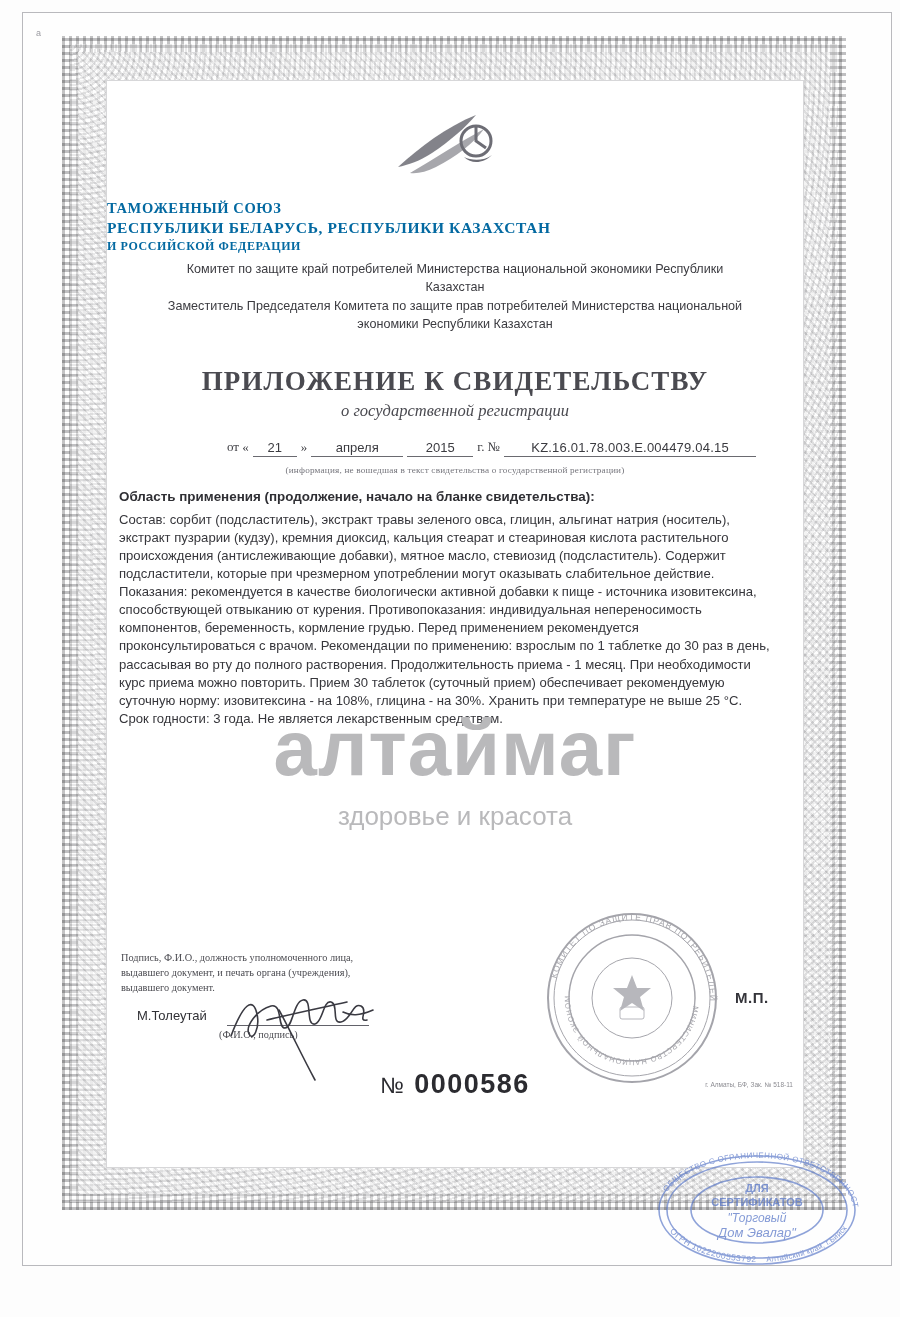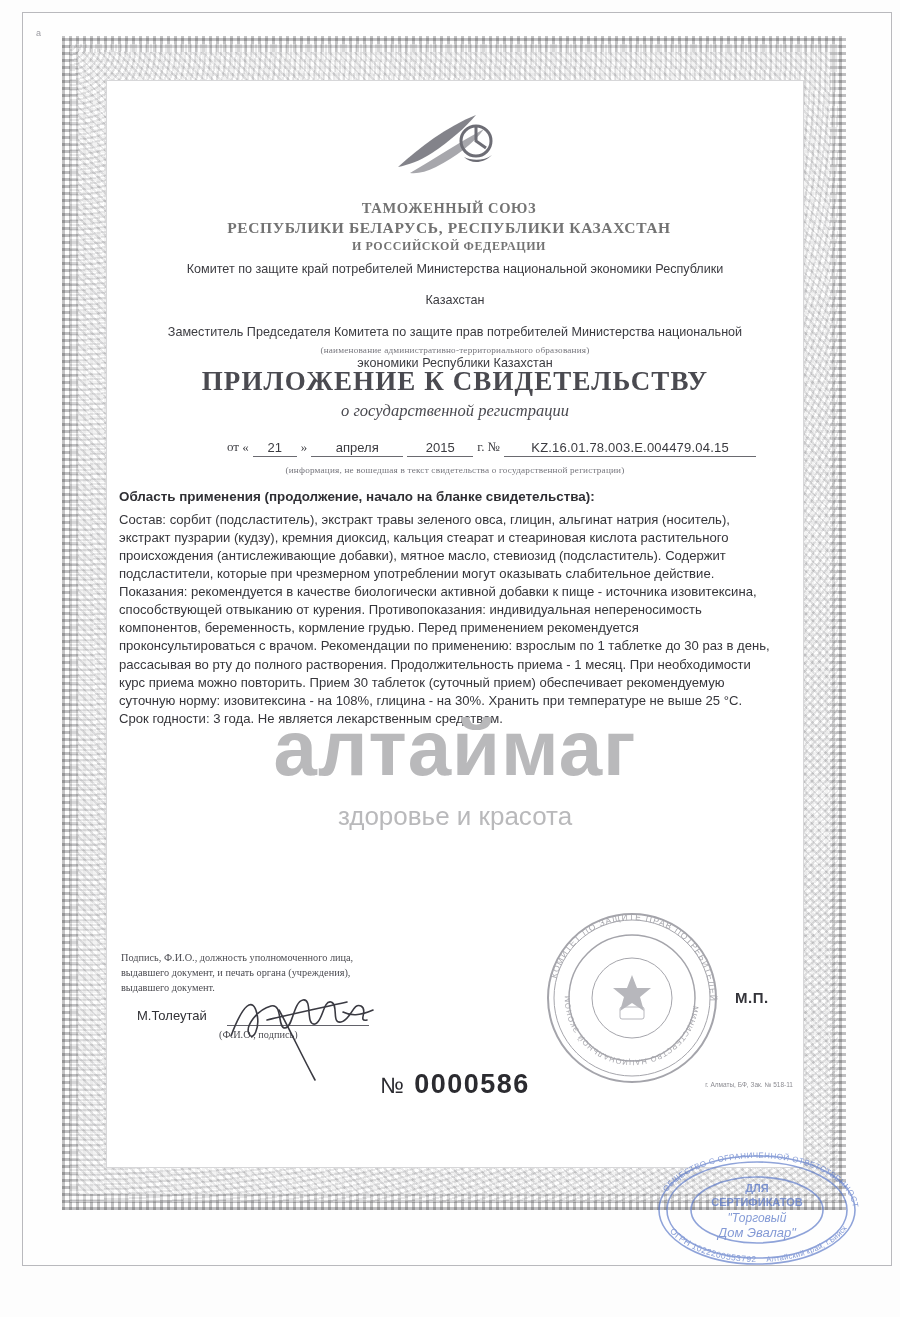--- a/index.html
+++ b/index.html
@@ -95,43 +95,43 @@
     justify-content: center;
     align-items: center;
   }
 
   
   .union-title {
     position: absolute;
     left: 0;
     right: 12px;
     top: 118px;
-    text-align: center;
-    font-family: "Liberation Serif", serif;
-    font-weight: bold;
-    color: #737373;
+    text-align: left;
+    font-family: "Liberation Serif", serif;
+    font-weight: bold;
+    color: #0369a1;
     letter-spacing: .6px;
     line-height: 1.32;
     font-size: 15.5px;
   }
   .union-title .l1 { font-size: 14.5px; }
   .union-title .l2 { font-size: 15.5px; }
   .union-title .l3 { font-size: 12px; }
 
   .authority {
     position: absolute;
     left: 24px;
     right: 24px;
     top: 180px;
     text-align: center;
     font-size: 12.6px;
     color: #3b3b40;
     line-height: 1.38;
   }
-  .authority div + div { margin-top: 14px; }
+  .authority div + div { margin-top: 1px; }
 
   .small-caption {
     position: absolute;
     left: 0;
     right: 0;
     text-align: center;
     font-family: "Liberation Serif", serif;
     font-size: 9.2px;
     color: #75757c;
     letter-spacing: .2px;
@@ -367,21 +367,20 @@
       <div class="l3">И РОССИЙСКОЙ ФЕДЕРАЦИИ</div>
     </div>
 
     <div class="authority">
       <div>Комитет по защите край потребителей Министерства национальной экономики Республики</div>
       <div>Казахстан</div>
       <div>Заместитель Председателя Комитета по защите прав потребителей Министерства национальной</div>
       <div>экономики Республики Казахстан</div>
     </div>
 
-    <div class="small-caption cap-admin">(наименование административно-территориального образования)</div>
 
     <div class="doc-title">ПРИЛОЖЕНИЕ К СВИДЕТЕЛЬСТВУ</div>
     <div class="doc-subtitle">о государственной регистрации</div>
 
     <div class="dateline">
       <span class="lbl">от «</span>
       <span class="fill fill-day">21</span>
       <span class="lbl">»</span>
       <span class="fill fill-month">апреля</span>
       <span class="fill fill-year">2015</span>

